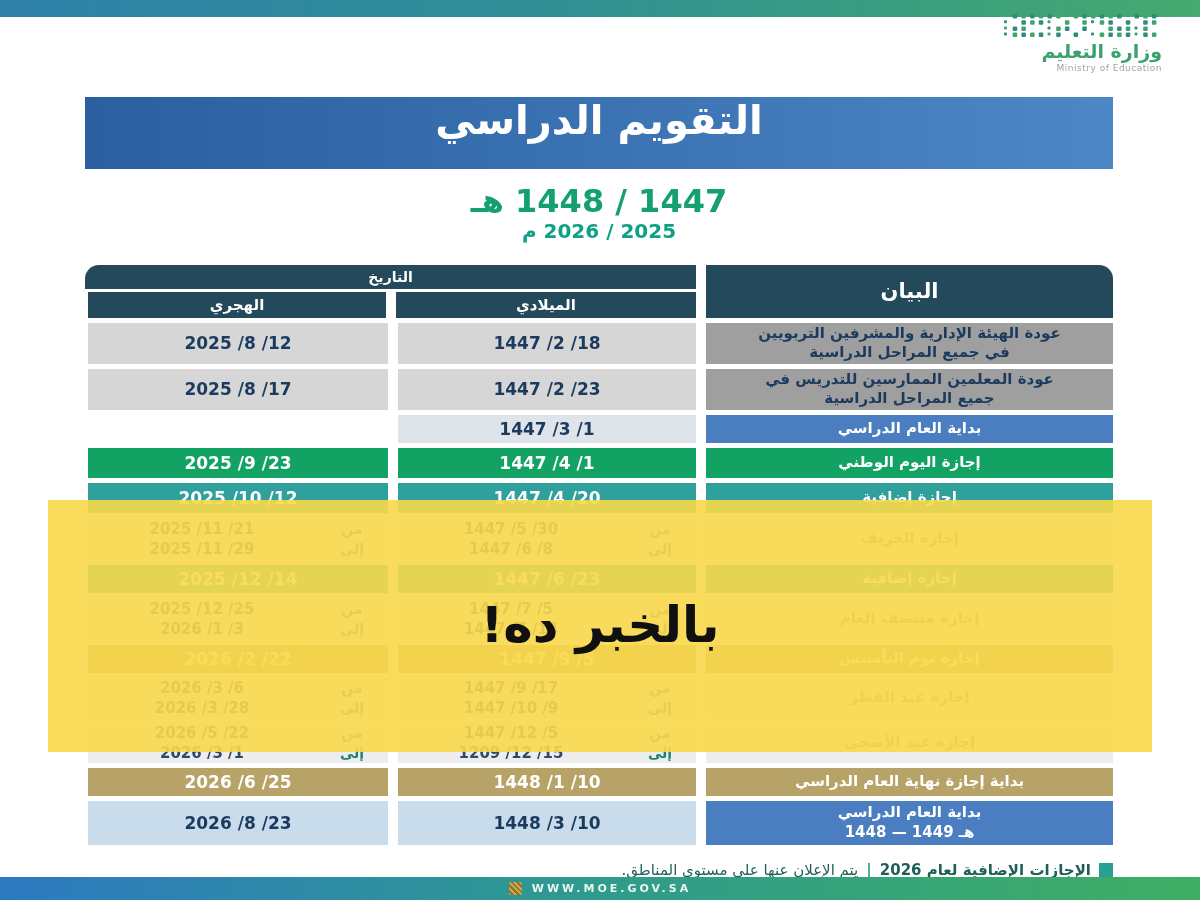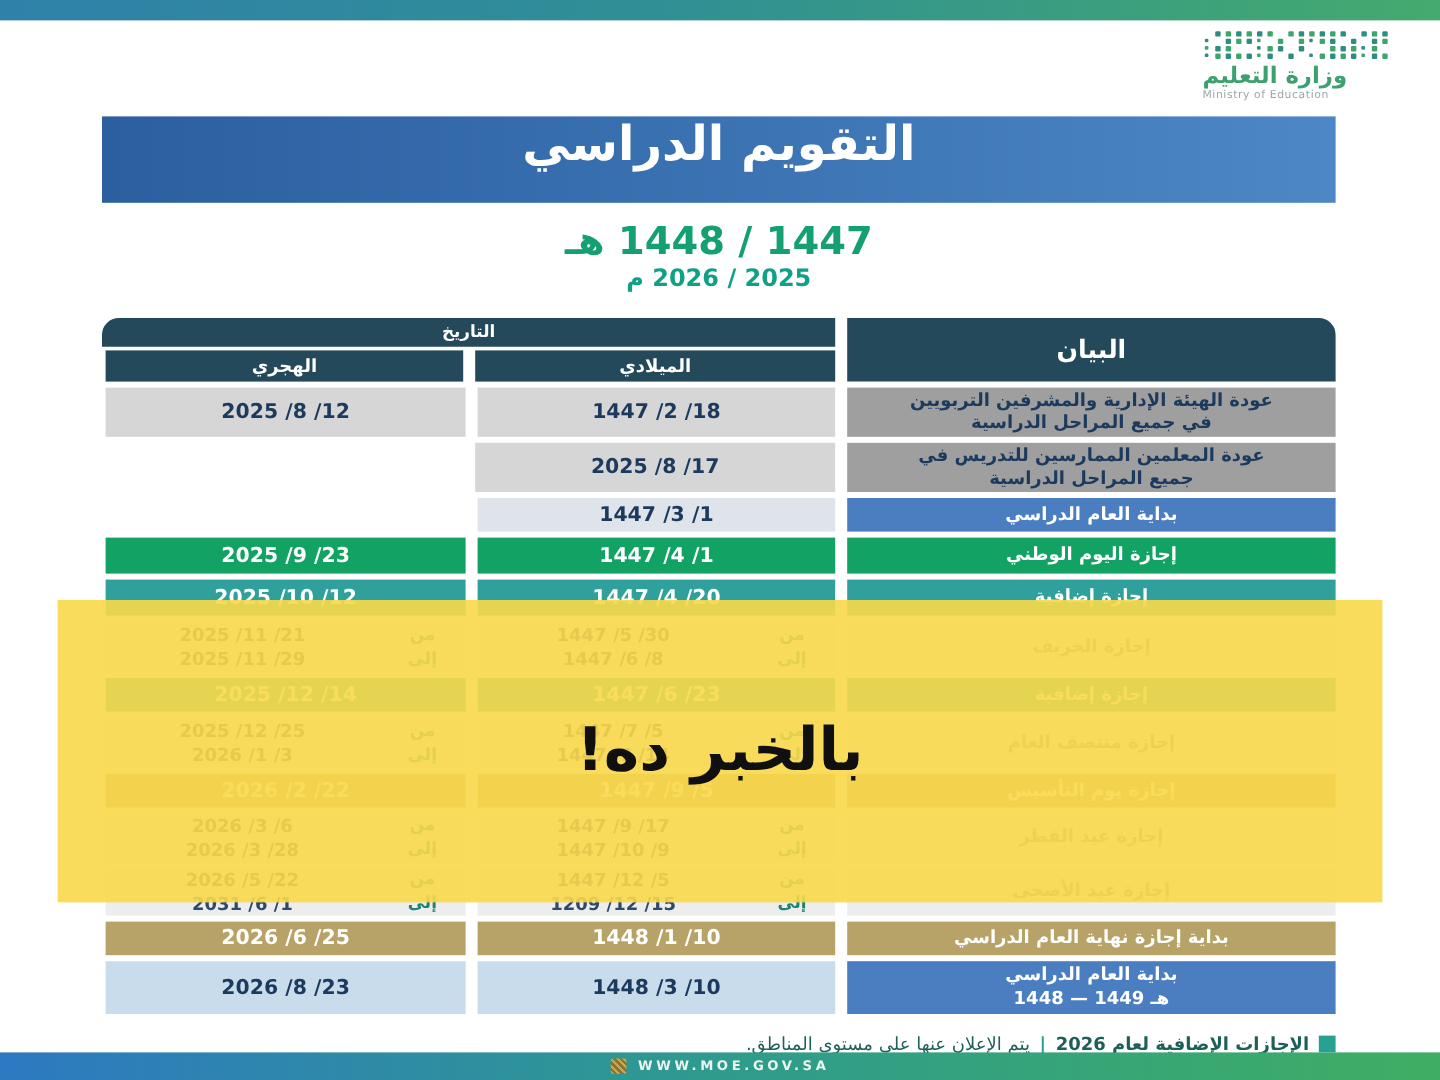--- a/index.html
+++ b/index.html
@@ -5,21 +5,21 @@
   html,body{margin:0;padding:0;}
   body{
     width:1200px;height:900px;background:#ffffff;overflow:hidden;position:relative;
     font-family:"DejaVu Sans","Liberation Sans",sans-serif;
   }
   .top-bar{
     width:1200px;height:17px;
     background:linear-gradient(90deg,#2f81aa 0%,#2f8f95 45%,#44aa6e 100%);
   }
   
-  .logo{position:absolute;top:24px;right:38px;width:160px;text-align:left;}
+  .logo{position:absolute;top:12px;right:38px;width:160px;text-align:right;}
   .logo-dots{height:28px;margin-bottom:2px;}
   .logo-ar{color:#3da06f;font-size:19px;font-weight:bold;line-height:1.05;}
   .logo-en{color:#9aa8a5;font-size:9px;letter-spacing:.5px;margin-top:1px;}
   
   .banner{
     margin:80px 0 0 85px;width:1028px;height:72px;
     background:linear-gradient(90deg,#2b5fa0 0%,#3c74b4 55%,#4e87c6 100%);
     display:flex;align-items:flex-start;justify-content:center;
   }
   .banner span{color:#ffffff;font-size:40px;font-weight:bold;letter-spacing:1px;}
@@ -196,20 +196,21 @@
           <div>في جميع المراحل الدراسية</div>
         </div>
         <div class="cell date hijri">18/ 2/ 1447</div>
         <div class="cell date greg">12/ 8/ 2025</div>
       </div>
       <div class="t-row s-gray" style="height: 41px;">
         <div class="cell label">
           <div>عودة المعلمين الممارسين للتدريس في</div>
           <div>جميع المراحل الدراسية</div>
         </div>
+        <div class="cell date hijri">23/ 2/ 1447</div>
         <div class="cell date greg">17/ 8/ 2025</div>
       </div>
       <div class="t-row s-blue" style="height: 28px;">
         <div class="cell label">
           <div>بداية العام الدراسي</div>
         </div>
         <div class="cell date hijri">1/ 3/ 1447</div>
       </div>
       <div class="t-row s-green" style="height: 30px;">
         <div class="cell label">
@@ -328,21 +329,21 @@
             <span class="val">15/ 12/ 1209</span>
           </div>
         </div>
         <div class="cell date greg range">
           <div class="rline">
             <span class="pfx">من</span>
             <span class="val">22/ 5/ 2026</span>
           </div>
           <div class="rline">
             <span class="pfx">إلى</span>
-            <span class="val">1/ 6/ 2031</span>
+            <span class="val">1/ 3/ 2026</span>
           </div>
         </div>
       </div>
       <div class="t-row s-gold" style="height: 28px;">
         <div class="cell label">
           <div>بداية إجازة نهاية العام الدراسي</div>
         </div>
         <div class="cell date hijri">10/ 1/ 1448</div>
         <div class="cell date greg">25/ 6/ 2026</div>
       </div>

